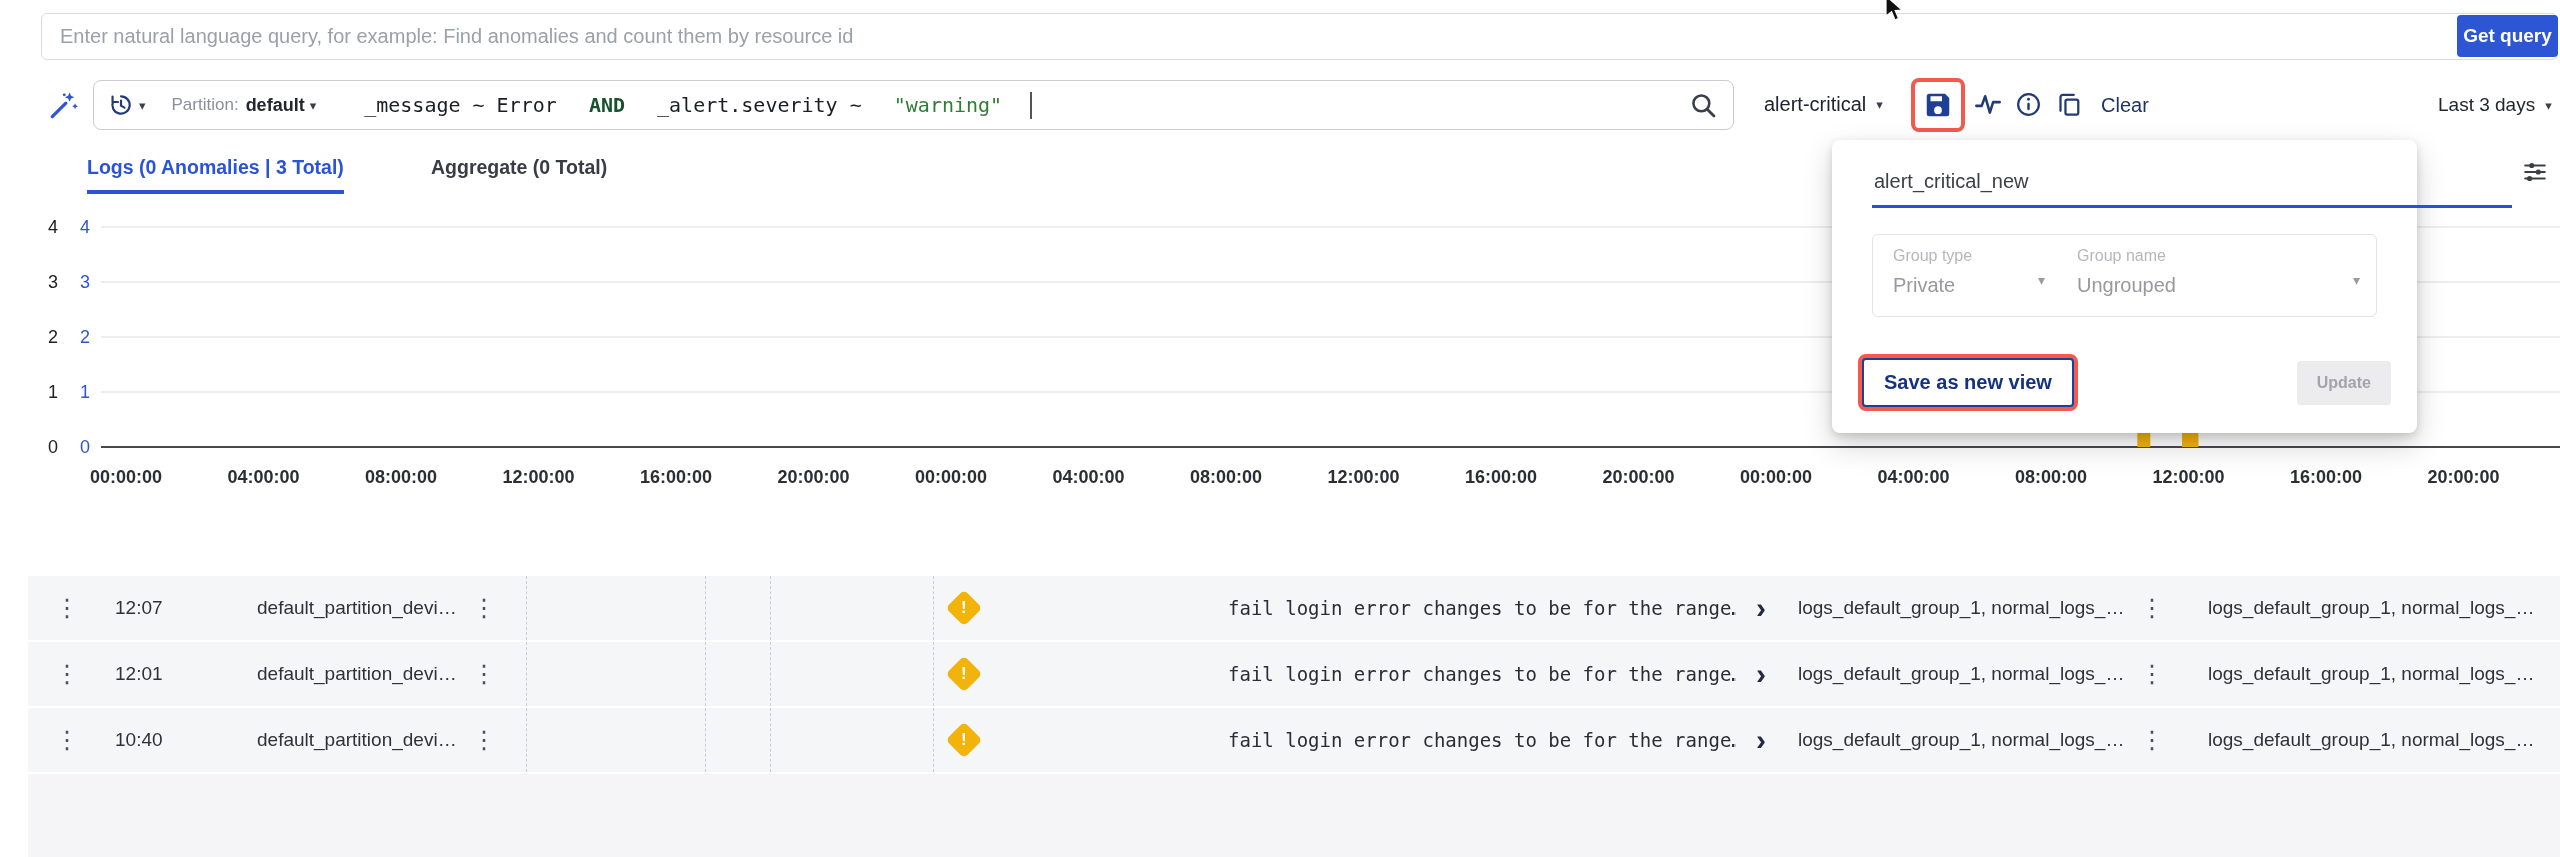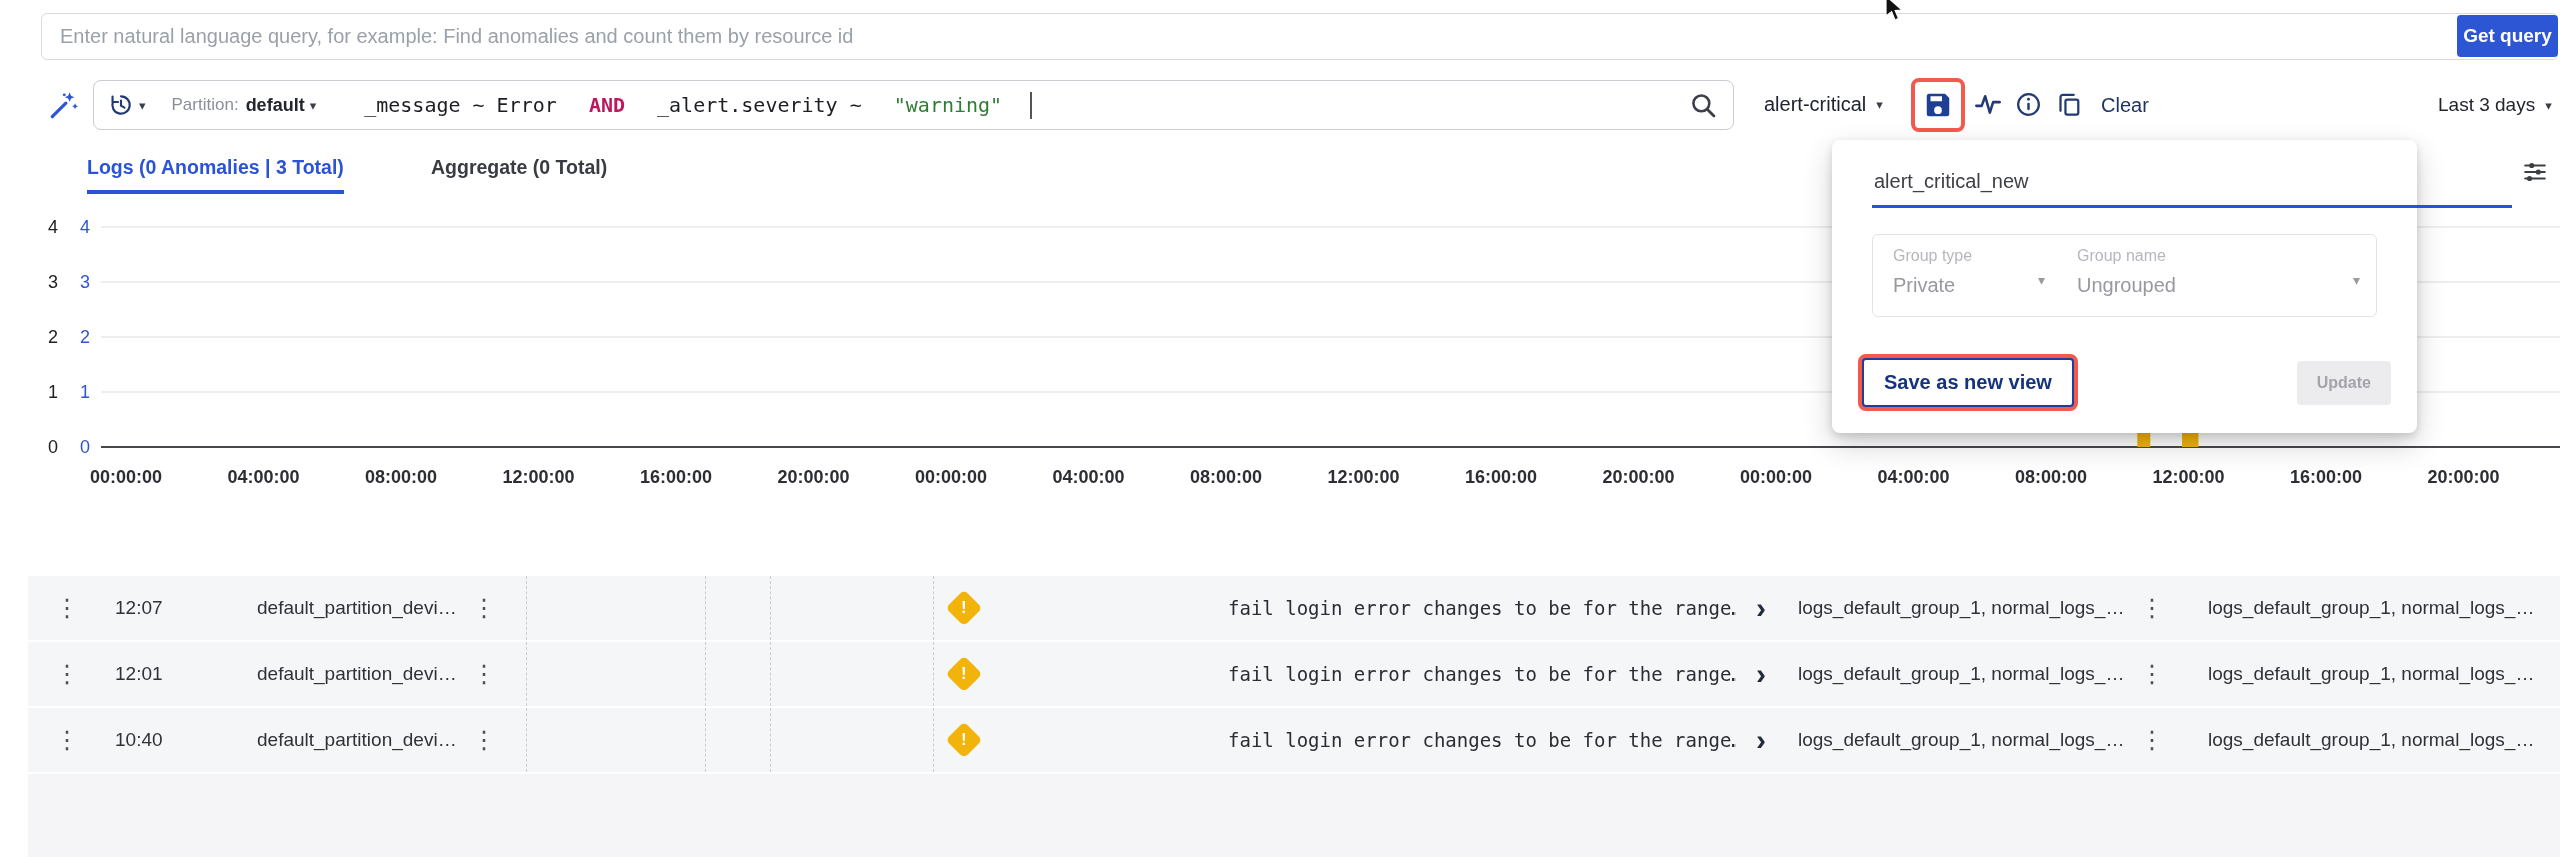--- a/index.html
+++ b/index.html
@@ -18,21 +18,21 @@
   .wand-wrap{position:absolute;left:20px;top:89px;width:32px;height:32px;cursor:pointer;}
   .query-box{position:absolute;left:65px;top:80px;width:1641px;height:50px;box-sizing:border-box;
              border:1.5px solid #c9ccd3;border-radius:8px;display:flex;align-items:center;padding:0 16px 0 14px;background:#fff;}
   .hist-wrap{display:flex;align-items:center;cursor:pointer;}
   .caret{font-size:13px;color:#3a3f49;line-height:1;}
   .caret.sm{margin-left:5px;}
   .part-label{margin-left:26px;font-size:17px;color:#8a8f99;}
   .part-value{margin-left:7px;font-size:18px;font-weight:700;color:#23262c;cursor:pointer;}
   .query-text{margin-left:48px;font-family:"DejaVu Sans Mono",monospace;font-size:20px;display:flex;align-items:center;white-space:pre;gap:20px;}
   .tok-plain{color:#1c1e24;}
-  .tok-kw{color:#be185d;font-weight:600;}
+  .tok-kw{color:#14532d;font-weight:600;}
   .tok-str{color:#2e7d32;}
   .cursor-bar{display:inline-block;width:2px;height:27px;background:#555;margin-left:8px;}
   .search-btn{margin-left:auto;cursor:pointer;display:flex;align-items:center;}
   .saved-view{position:absolute;left:1736px;top:78px;height:52px;display:flex;align-items:center;gap:10px;
               font-size:20px;color:#20242e;cursor:pointer;}
   .save-hl{position:absolute;left:1883px;top:78px;width:54px;height:54px;box-sizing:border-box;border:4px solid #f25a4d;
            border-radius:8px;display:flex;align-items:center;justify-content:center;background:#fff;}
   .tool-icon{position:absolute;top:90px;cursor:pointer;}
   .ic-pulse{left:1946px;}
   .ic-info{left:1987px;top:91px;}

